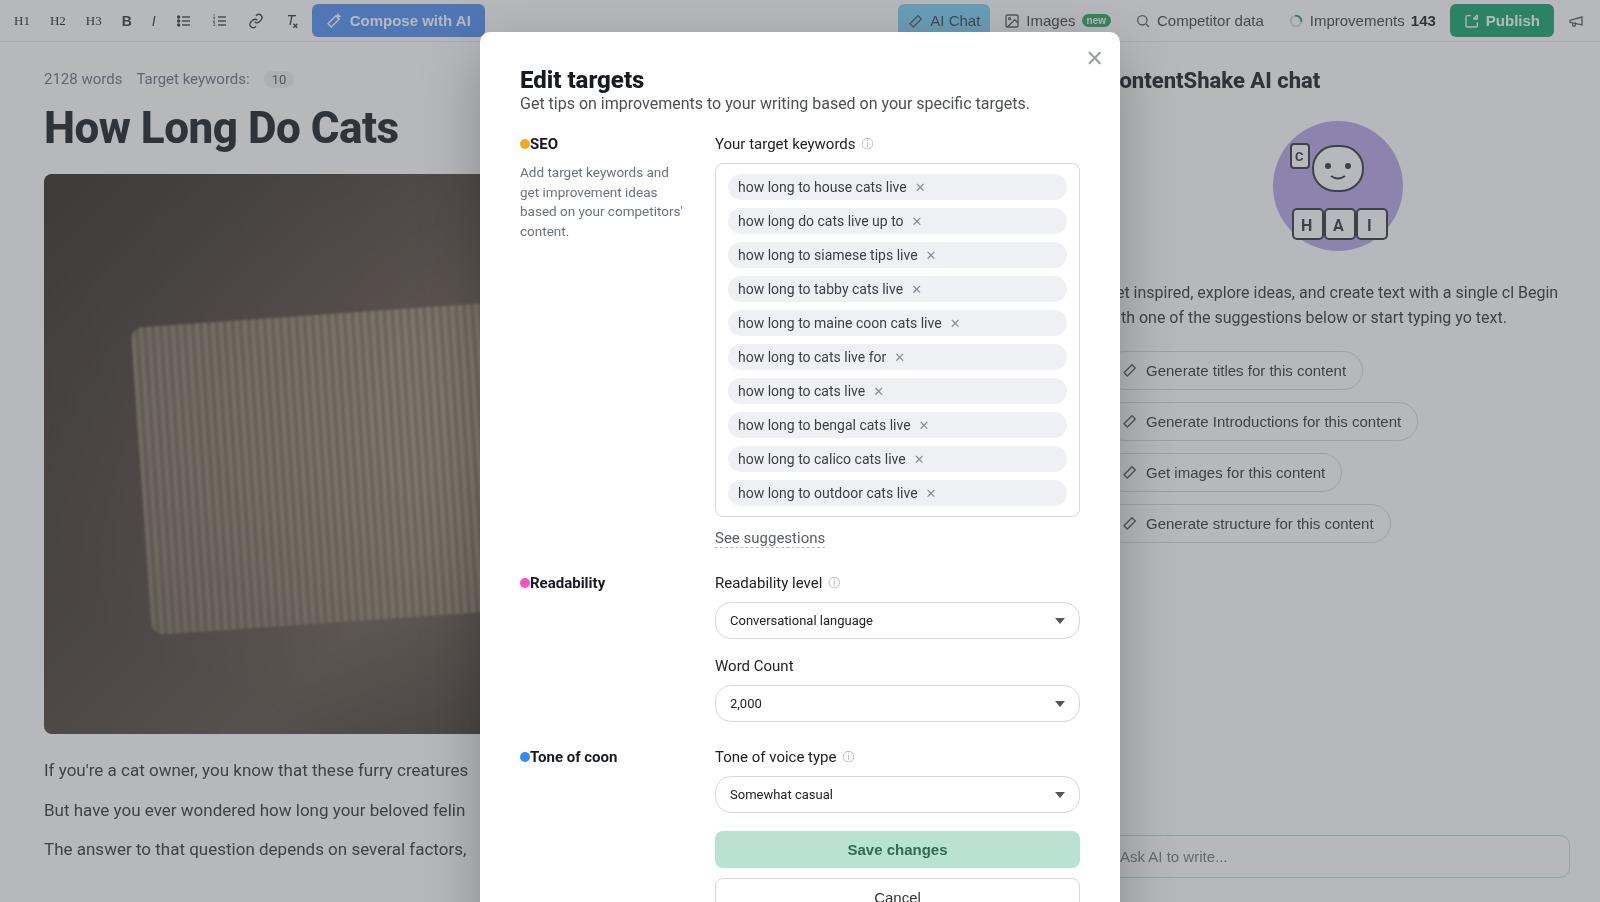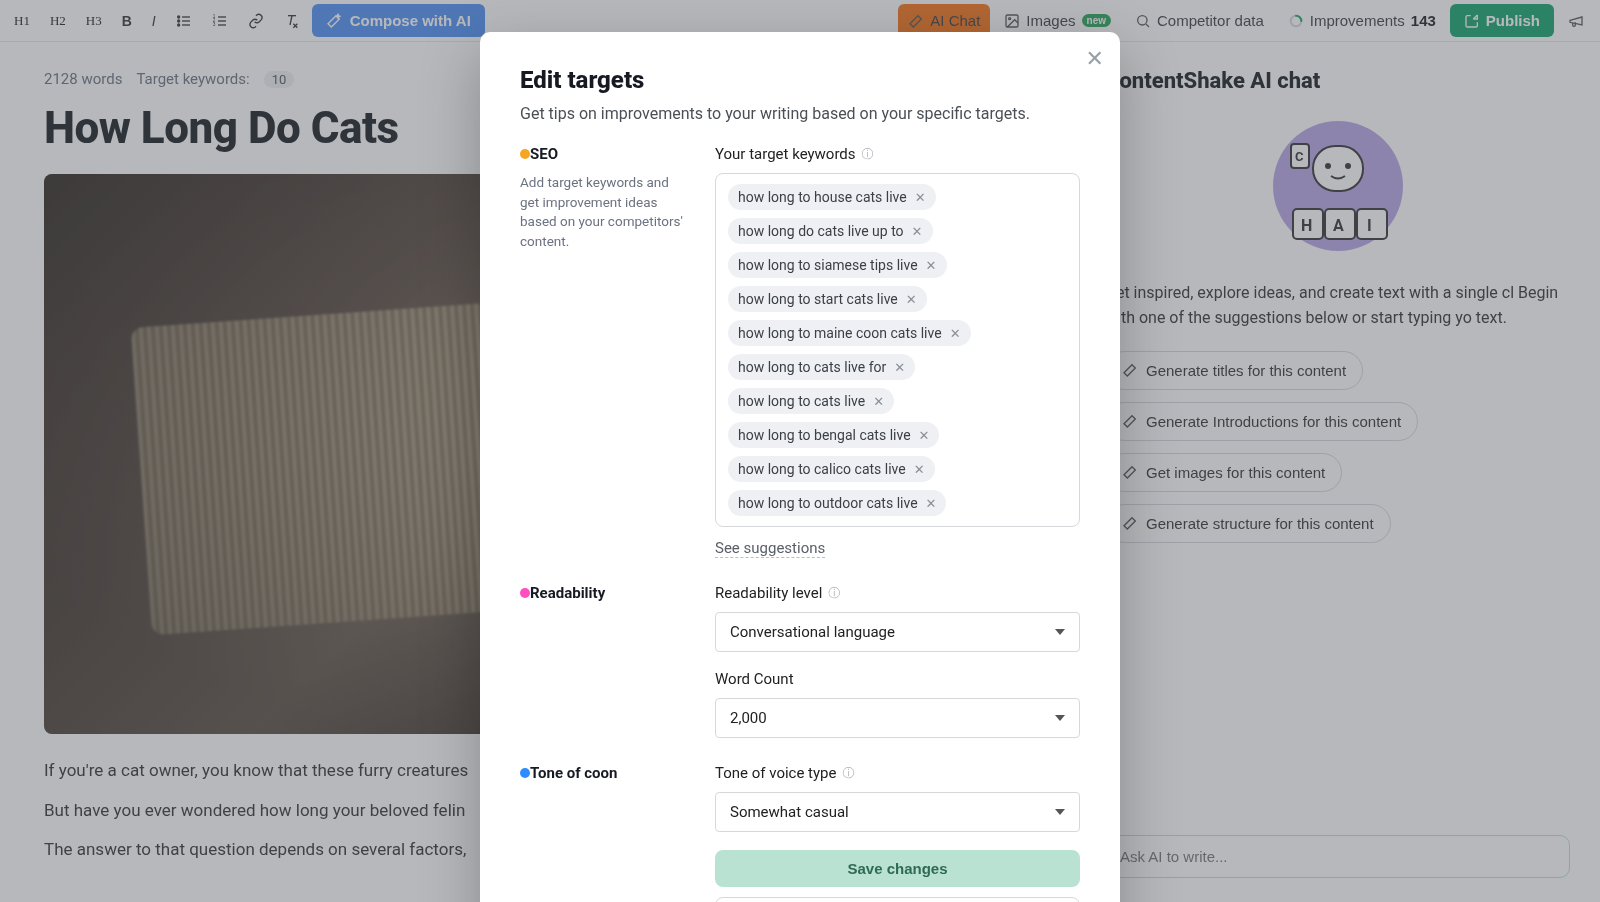--- a/index.html
+++ b/index.html
@@ -55,21 +55,21 @@
   border: none;
   background: transparent;
   padding: 8px 10px;
   font-size: 15px;
   color: #3b3f46;
   display: inline-flex;
   align-items: center;
   gap: 6px;
   cursor: pointer;
 }
-.tb-right-btn.shaded { background: #f97316; border-radius: 6px; }
+.tb-right-btn.shaded { background: #7dd3fc; border-radius: 6px; }
 .badge-new {
   background: #26a65b;
   color: #fff;
   font-size: 10px;
   padding: 1px 5px;
   border-radius: 8px;
   font-weight: 600;
 }
 .improvements-count {
   font-weight: 700;
@@ -191,60 +191,61 @@
 .modal-close {
   position: absolute;
   top: 14px;
   right: 16px;
   border: none;
   background: transparent;
   font-size: 22px;
   color: #9aa0a8;
   cursor: pointer;
 }
-.modal h2 { font-size: 24px; font-weight: 800; margin-bottom: 10px; }
+.modal h2 { font-size: 24px; font-weight: 800; }
 .modal-sub { font-size: 16px; color: #4b5057; margin-bottom: 22px; }
 .section-row { display: flex; gap: 30px; margin-bottom: 26px; }
 .section-left { width: 165px; flex-shrink: 0; }
 .section-right { flex: 1; }
 .sec-label { font-weight: 700; font-size: 15px; display: flex; align-items: center; gap: 0; margin-bottom: 10px; }
 .dot { width: 10px; height: 10px; border-radius: 50%; display: inline-block; }
 .dot.amber { background: #f5a623; }
 .dot.pink { background: #ff4fbf; }
 .dot.blue { background: #2f8bff; }
 .sec-desc { font-size: 13.5px; color: #6b7280; line-height: 1.45; }
 .field-label { font-size: 15px; color: #222; margin-bottom: 10px; display: flex; align-items: center; gap: 6px; }
 .info-icon { color: #aeb3ba; font-size: 12px; cursor: default; }
 .keyword-box {
   border: 1px solid #d6d8dc;
   border-radius: 8px;
   padding: 10px 12px;
   display: flex;
   flex-wrap: wrap;
   gap: 8px;
   margin-bottom: 10px;
+  flex-direction: column;
 }
 .kw-chip {
   background: #eef0f3;
   border-radius: 14px;
   padding: 5px 10px;
   font-size: 14px;
   color: #3b3f46;
   display: inline-flex;
   align-items: center;
   gap: 8px;
 }
 .kw-x { color: #8a8f98; cursor: pointer; font-size: 13px; }
 .suggest-link { color: #5b6068; font-size: 15px; border-bottom: 1px dashed #b9bdc4; cursor: pointer; display: inline-block; margin-top: 2px; }
 .select {
   width: 100%;
   border: 1px solid #d6d8dc;
-  border-radius: 4px;
+  border-radius: 16px;
   padding: 10px 14px;
-  font-size: 15px;
+  font-size: 13px;
   color: #222;
   background: #fff;
   display: flex;
   justify-content: space-between;
   align-items: center;
   cursor: pointer;
 }
 .chevron { width: 0; height: 0; border-left: 5px solid transparent; border-right: 5px solid transparent; border-top: 6px solid #555; }
 .modal-actions { display: flex; gap: 10px; margin-top: 4px; margin-left: 195px; flex-direction: column; }
 .btn-save {
@@ -469,21 +470,21 @@
             </span>
             <span class="kw-chip">
               <span>how long do cats live up to</span>
               <span class="kw-x">✕</span>
             </span>
             <span class="kw-chip">
               <span>how long to siamese tips live</span>
               <span class="kw-x">✕</span>
             </span>
             <span class="kw-chip">
-              <span>how long to start cats live</span>
+              <span>how long to tabby cats live</span>
               <span class="kw-x">✕</span>
             </span>
             <span class="kw-chip">
               <span>how long to maine coon cats live</span>
               <span class="kw-x">✕</span>
             </span>
             <span class="kw-chip">
               <span>how long to cats live for</span>
               <span class="kw-x">✕</span>
             </span>

